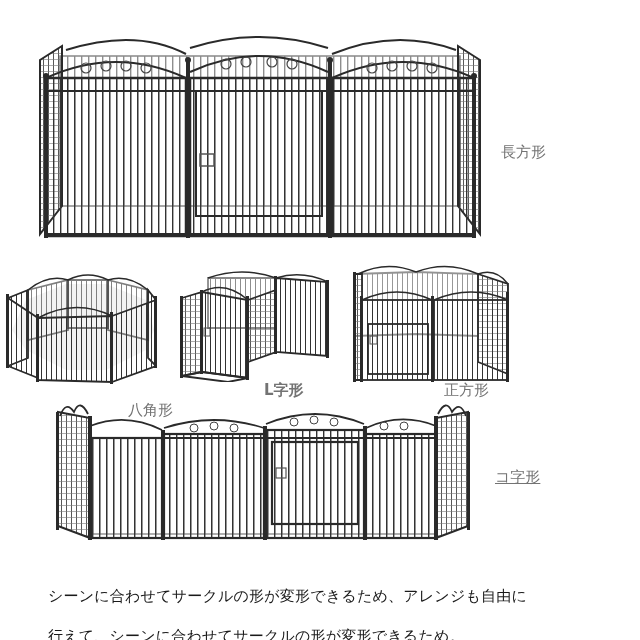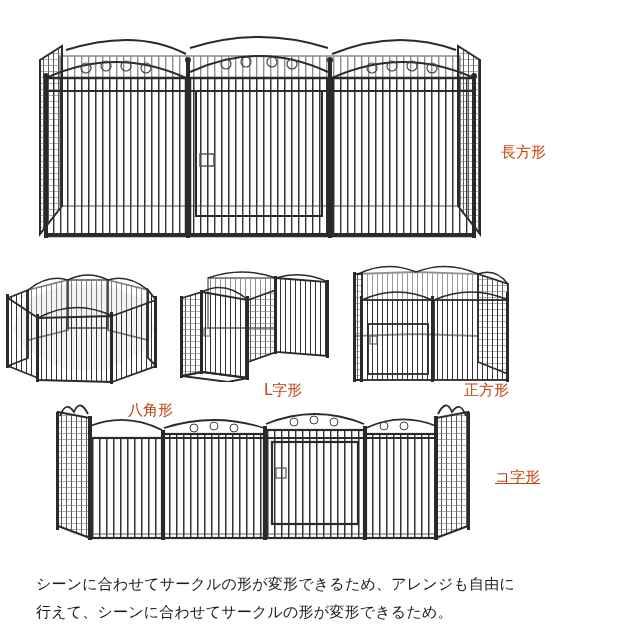--- a/index.html
+++ b/index.html
@@ -1,23 +1,23 @@
 <!DOCTYPE html>
 <html><head>
   <meta charset="utf-8">
   <style>
     html, body { margin: 0; padding: 0; background: #ffffff; }
     body { width: 640px; height: 640px; position: relative; overflow: hidden;
            font-family: "DejaVu Sans", "Liberation Sans", sans-serif; color: #1a1a1a; }
     .pen { position: absolute; }
     .pen svg { display: block; width: 100%; height: 100%; }
-    .label { position: absolute; font-size: 15px; color: #c2410c; white-space: nowrap; line-height: 1; }
+    .label { position: absolute; font-size: 15px; color: #737373; white-space: nowrap; line-height: 1; }
     .caption { position: absolute; left: 36px; top: 570px; width: 600px;
                font-size: 15px; line-height: 28px; color: #1a1a1a; letter-spacing: 0.2px; }
-    .caption p { margin: 0; white-space: nowrap; }
+    .caption p { margin: 12px; white-space: nowrap; }
   </style>
 </head>
 <body>
 
 <svg width="0" height="0" style="position:absolute">
   <defs>
     <pattern id="bars" width="7" height="10" patternUnits="userSpaceOnUse">
       <rect x="3" y="0" width="1.4" height="10" fill="#333"></rect>
     </pattern>
     <pattern id="barsS" width="5" height="10" patternUnits="userSpaceOnUse">
@@ -139,21 +139,21 @@
     <rect x="26" y="58" width="6" height="8" fill="none" stroke="#555" stroke-width="1"></rect>
     <g fill="#2a2a2a">
       <rect x="2" y="26" width="3" height="82"></rect>
         <rect x="22" y="20" width="3" height="84"></rect>
       <rect x="68" y="26" width="3" height="84"></rect>
         <rect x="96" y="6" width="3" height="78"></rect>
         <rect x="148" y="10" width="3" height="78"></rect>
     </g>
   </svg>
 </div>
-<div class="label" style="left:264px;top:383px;">L字形</div>
+<div class="label" style="left:264px;top:383px;font-weight:bold;">L字形</div>
 
 <div class="pen" style="left:350px;top:262px;width:162px;height:122px;">
   <svg viewBox="0 0 162 122">
     <g stroke="#2a2a2a" stroke-width="1.8">
       <polygon points="4,12 66,10 128,12 128,74 66,72 4,74" fill="url(#barsS)" opacity="0.5"></polygon>
       <polygon points="128,12 158,22 158,112 128,100" fill="url(#grid)"></polygon>
       <polygon points="4,12 12,12 12,118 4,118" fill="url(#grid)"></polygon>
       <rect x="12" y="38" width="70" height="80" fill="url(#barsS)"></rect>
       <rect x="84" y="38" width="74" height="80" fill="url(#barsS)"></rect>
       <rect x="18" y="62" width="60" height="50" fill="none"></rect>
@@ -167,21 +167,21 @@
     </g>
     <rect x="20" y="74" width="7" height="8" fill="none" stroke="#555" stroke-width="1"></rect>
     <g fill="#2a2a2a">
       <rect x="10" y="34" width="3" height="86"></rect>
         <rect x="81" y="34" width="3" height="86"></rect>
         <rect x="156" y="30" width="3" height="90"></rect>
       <rect x="3" y="10" width="3" height="110"></rect>
     </g>
   </svg>
 </div>
-<div class="label" style="left:464px;top:383px;text-align:center;">正方形</div>
+<div class="label" style="left:444px;top:383px;text-align:center;">正方形</div>
 
 <div class="pen" style="left:54px;top:398px;width:418px;height:144px;">
   <svg viewBox="0 0 418 144">
     <g stroke="#2a2a2a" stroke-width="1.5" opacity="0.5">
       <rect x="36" y="40" width="346" height="96" fill="url(#bars)"></rect>
     </g>
 
     <polygon points="4,14 36,20 36,140 4,128" fill="url(#grid)" stroke="#2a2a2a" stroke-width="2"></polygon>
     <polygon points="414,14 382,20 382,140 414,128" fill="url(#grid)" stroke="#2a2a2a" stroke-width="2"></polygon>
 

